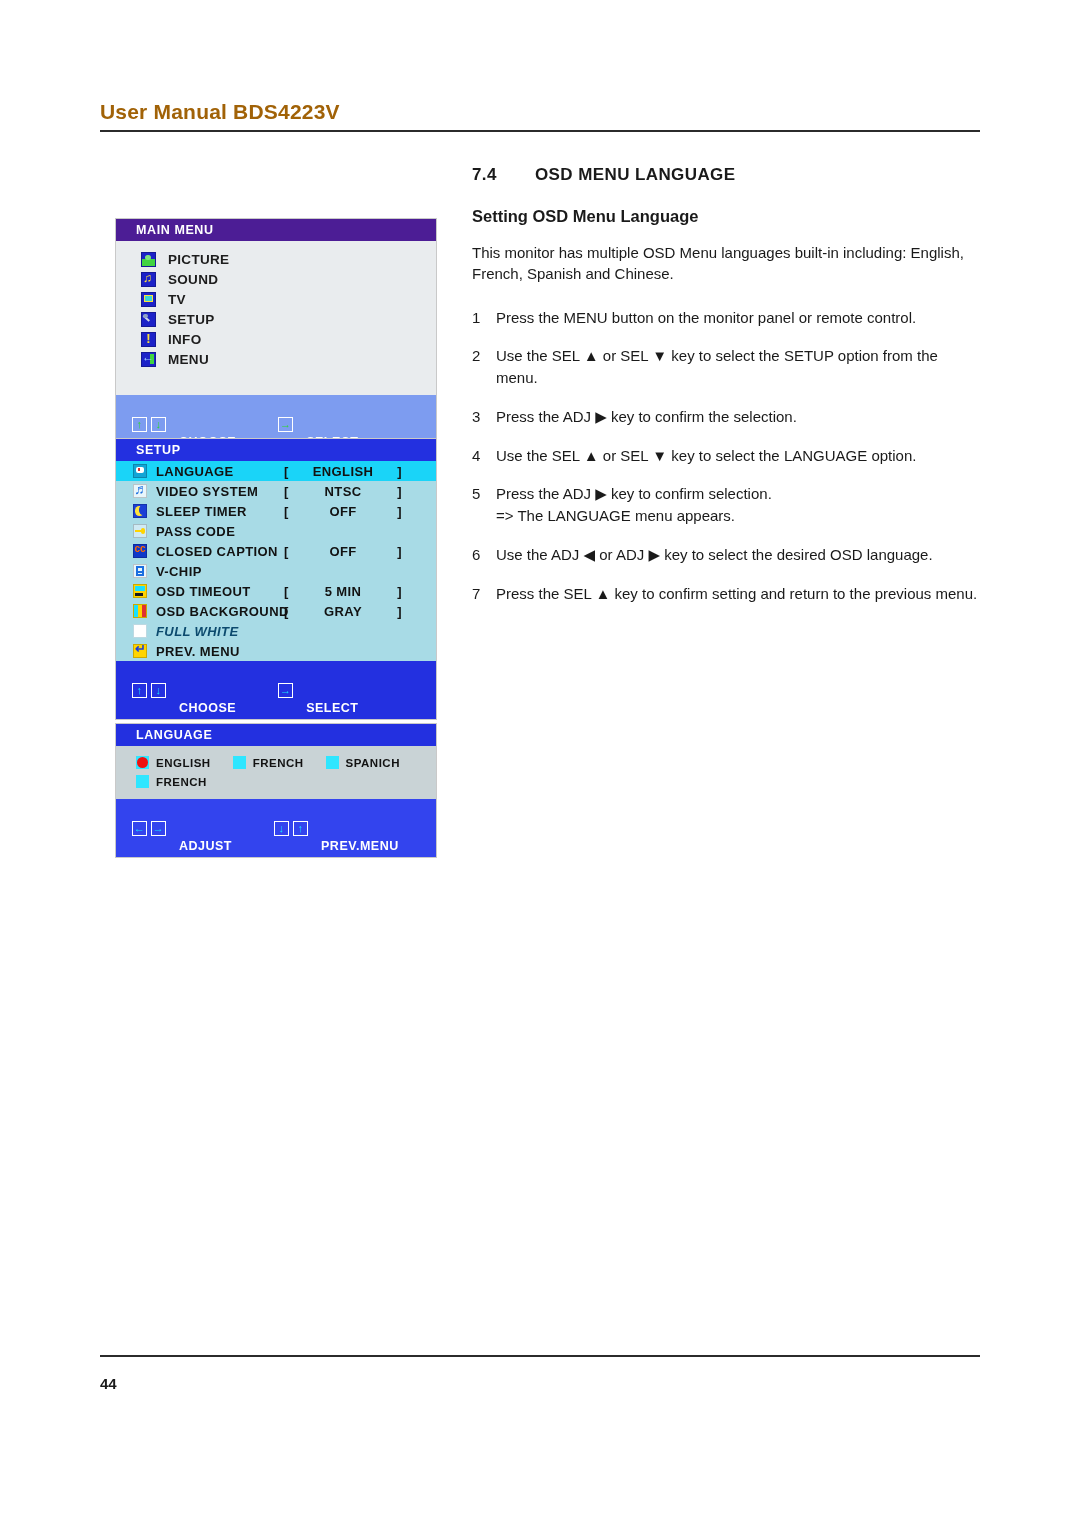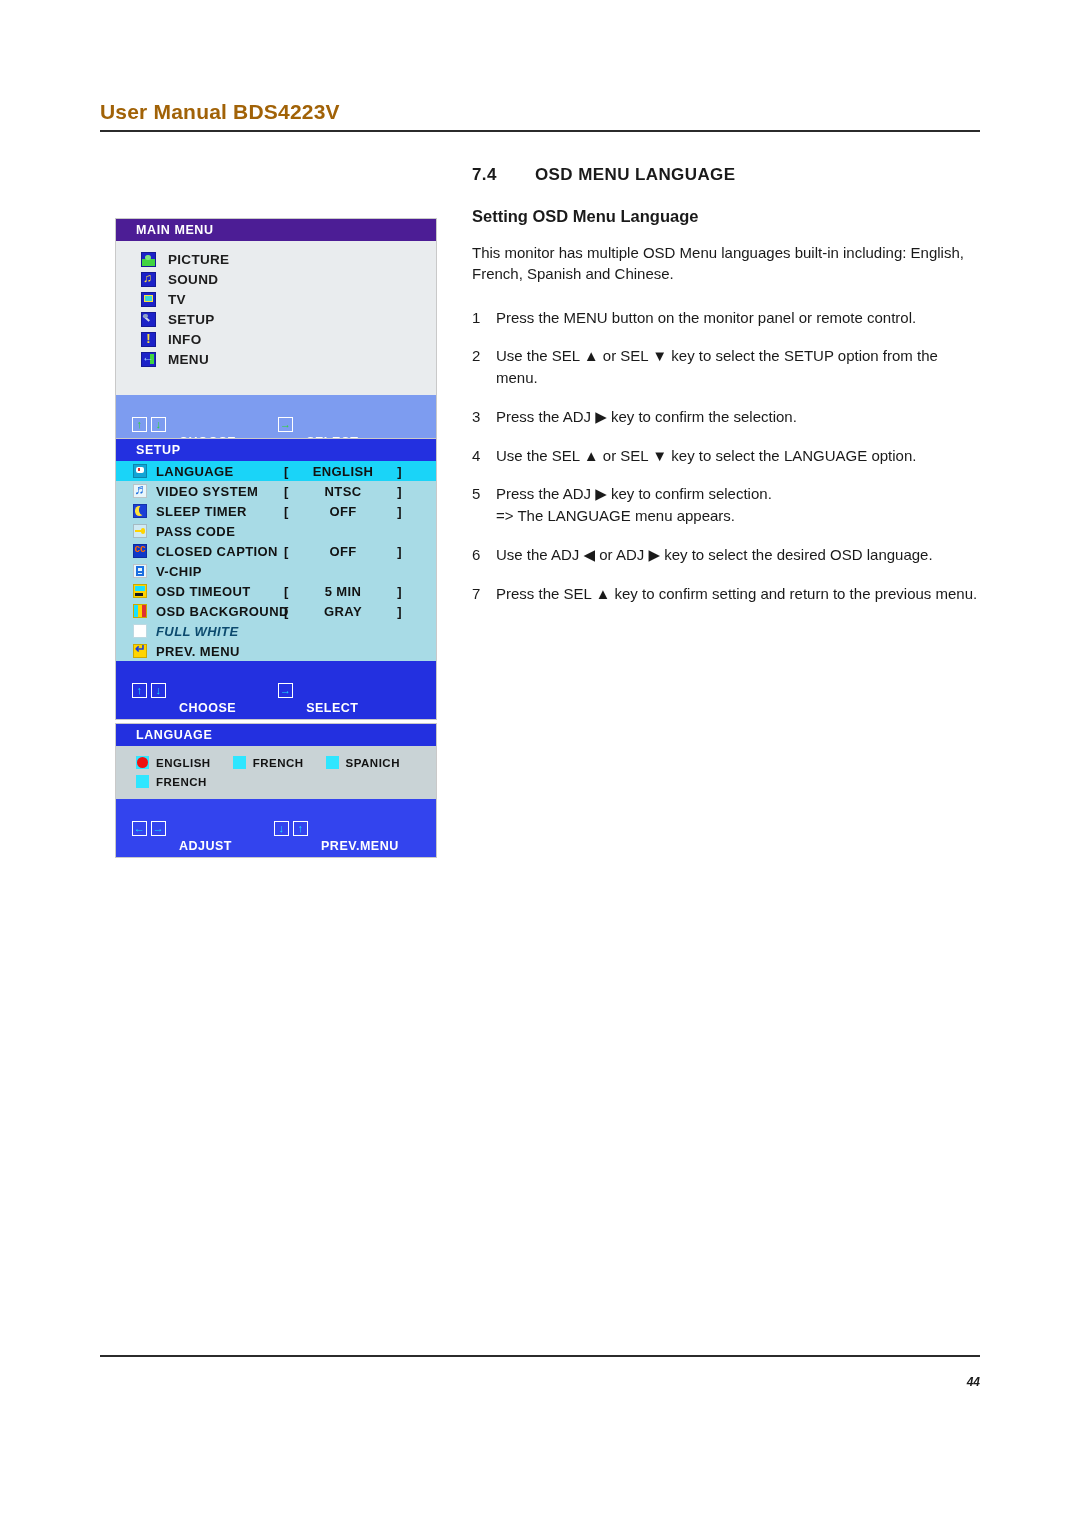--- a/index.html
+++ b/index.html
@@ -40,26 +40,25 @@
     position: absolute;
     left: 100px;
     top: 1355px;
     width: 880px;
   }
   .page-footer .rule {
     border-bottom: 2.5px solid #2b2b2b;
     width: 880px;
   }
   .page-footer .pageno {
-    text-align: right;
-    font-size: 12px;
+    text-align: left;
+    font-size: 15px;
     font-weight: bold;
     margin-top: 18px;
     width: 880px;
-    font-style: italic;
   }
 
   
   .right-col {
     position: absolute;
     left: 472px;
     top: 165px;
     width: 510px;
   }
   .sec-head {

